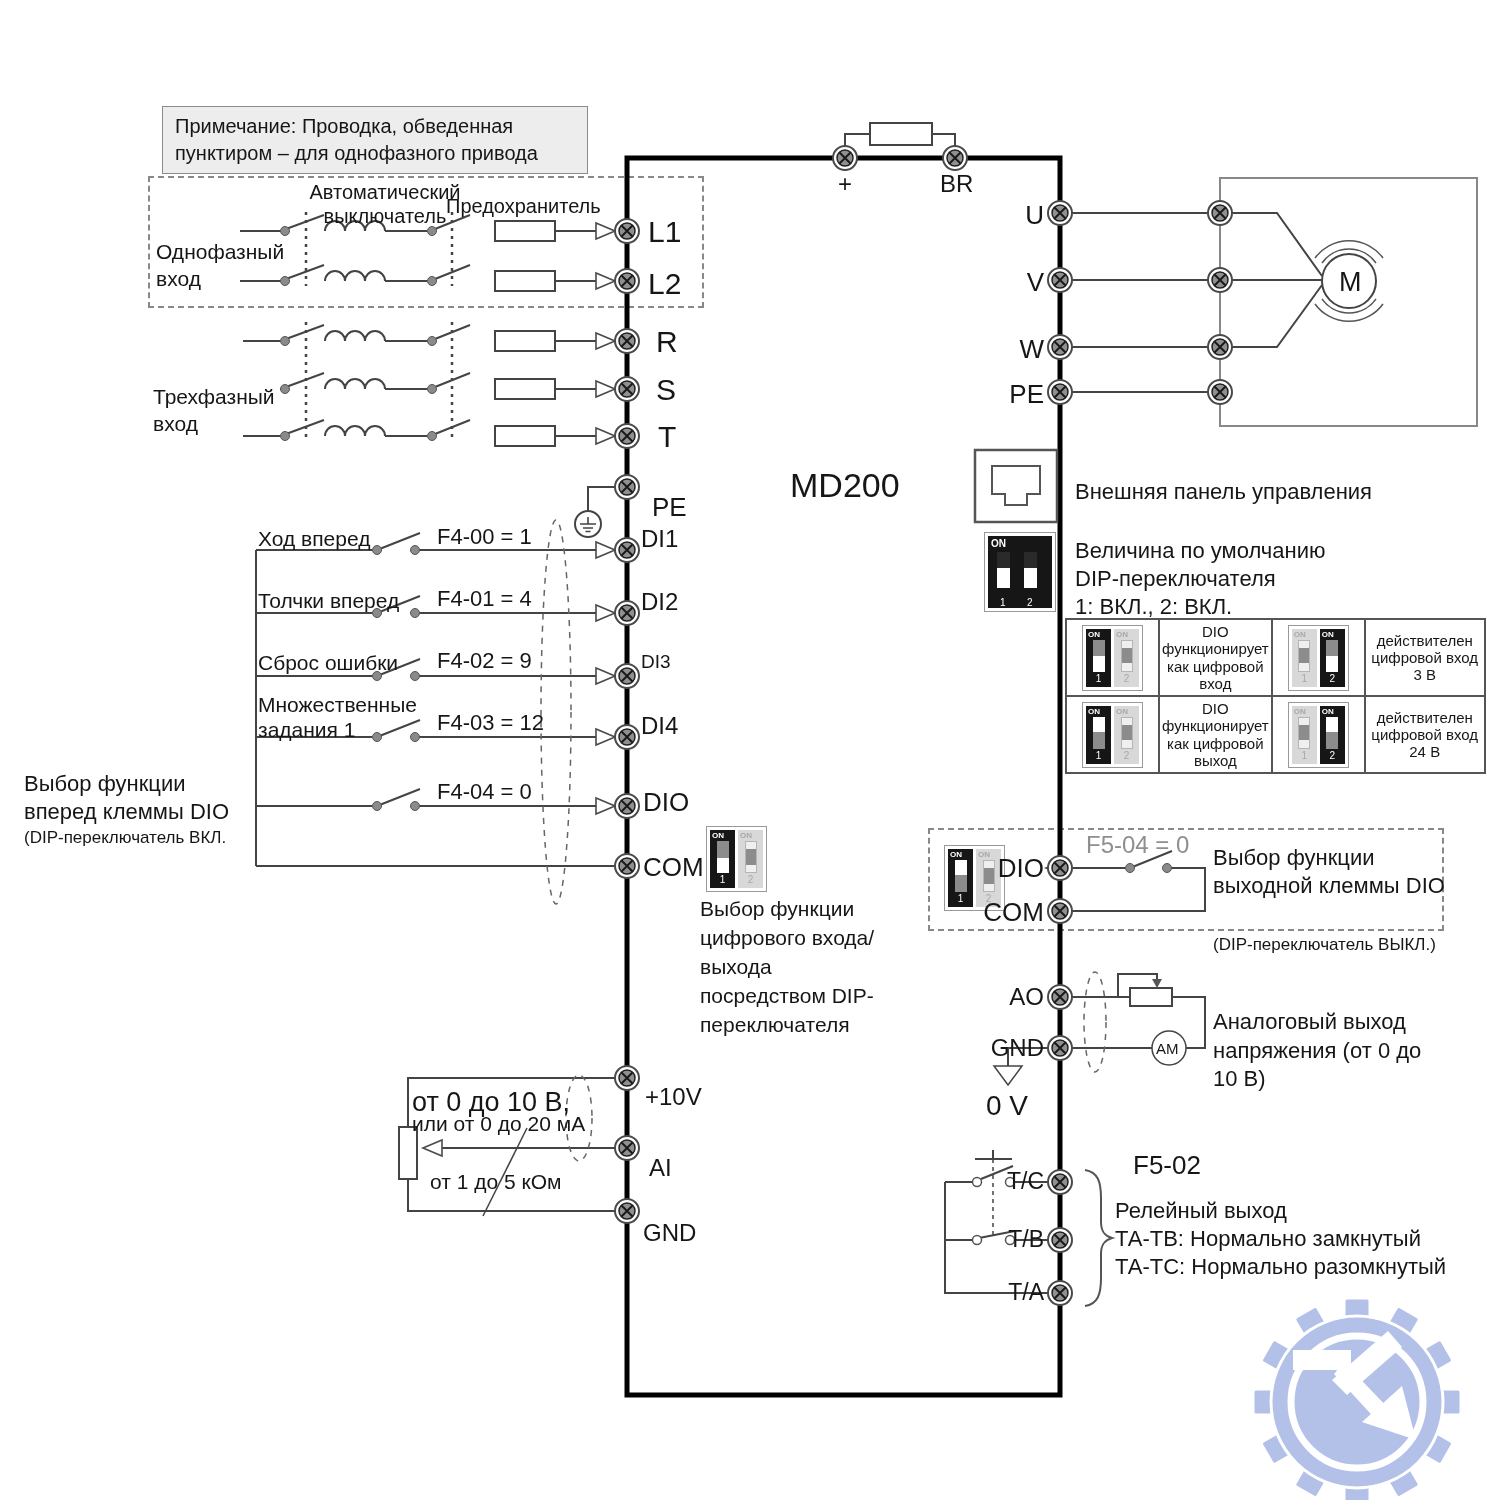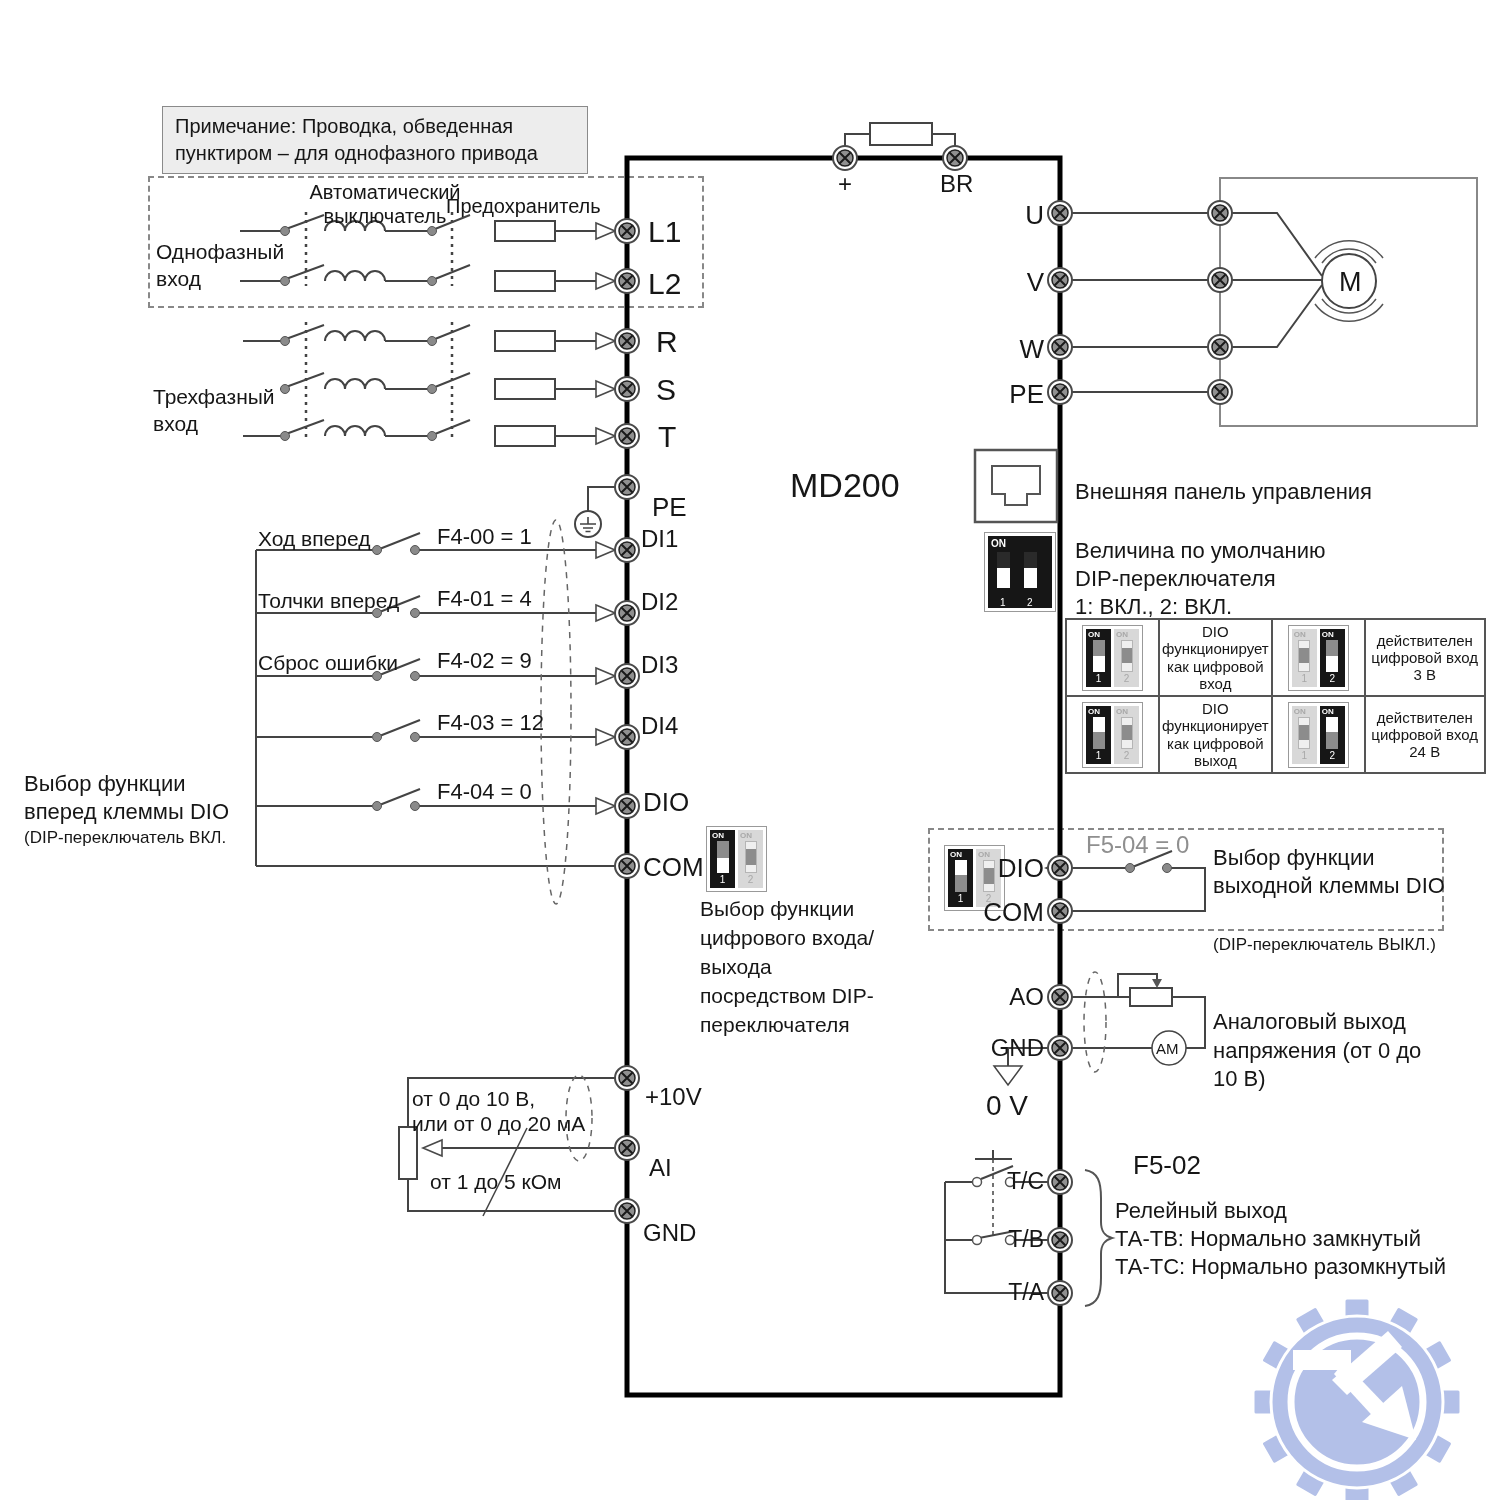--- a/index.html
+++ b/index.html
@@ -335,40 +335,41 @@
   <div class="t wrap" style="left:153px;top:364px;width:130px;font-size:21px;line-height:1.3;margin-top:19px;">Трехфазный вход</div>
 
   <div class="t" style="left:648px;top:214px;font-size:30px;">L1</div>
   <div class="t" style="left:648px;top:266px;font-size:30px;">L2</div>
   <div class="t" style="left:656px;top:324px;font-size:30px;">R</div>
   <div class="t" style="left:656px;top:372px;font-size:30px;">S</div>
   <div class="t" style="left:658px;top:419px;font-size:30px;">T</div>
   <div class="t" style="left:652px;top:492px;font-size:26px;">PE</div>
   <div class="t" style="left:641px;top:525px;font-size:24px;">DI1</div>
   <div class="t" style="left:641px;top:588px;font-size:24px;">DI2</div>
-  <div class="t" style="left:641px;top:651px;font-size:24px;">DI3</div>
+  <div class="t" style="left:641px;top:651px;font-size:19px;">DI3</div>
   <div class="t" style="left:641px;top:712px;font-size:24px;">DI4</div>
   <div class="t" style="left:643px;top:787px;font-size:26px;">DIO</div>
   <div class="t" style="left:643px;top:852px;font-size:26px;">COM</div>
   <div class="t" style="left:645px;top:1083px;font-size:24px;">+10V</div>
   <div class="t" style="left:649px;top:1154px;font-size:24px;">AI</div>
   <div class="t" style="left:643px;top:1219px;font-size:24px;">GND</div>
 
   <div class="t" style="left:258px;top:526px;font-size:21px;">Ход вперед</div>
   <div class="t" style="left:258px;top:588px;font-size:21px;">Толчки вперед</div>
   <div class="t" style="left:258px;top:650px;font-size:21px;">Сброс ошибки</div>
+  <div class="t wrap" style="left:258px;top:692px;width:180px;font-size:21px;">Множественные задания 1</div>
   <div class="t" style="left:437px;top:524px;font-size:22px;">F4-00 = 1</div>
   <div class="t" style="left:437px;top:586px;font-size:22px;">F4-01 = 4</div>
   <div class="t" style="left:437px;top:648px;font-size:22px;">F4-02 = 9</div>
   <div class="t" style="left:437px;top:710px;font-size:22px;">F4-03 = 12</div>
   <div class="t" style="left:437px;top:779px;font-size:22px;">F4-04 = 0</div>
   <div class="t wrap" style="left:24px;top:770px;width:240px;font-size:22px;line-height:1.25;">Выбор функции вперед клеммы DIO</div>
   <div class="t" style="left:24px;top:828px;font-size:17px;">(DIP-переключатель ВКЛ.</div>
 
-  <div class="t" style="left:412px;top:1086px;font-size:21px;text-align:center;">от 0 до 10 В,</div>
+  <div class="t" style="left:412px;top:1086px;font-size:27px;text-align:center;">от 0 до 10 В,</div>
   <div class="t" style="left:412px;top:1111px;font-size:21px;">или от 0 до 20 мА</div>
   <div class="t" style="left:430px;top:1169px;font-size:21px;">от 1 до 5 кОм</div>
 
   <div class="t" style="left:790px;top:465px;font-size:34px;">MD200</div>
   <div class="t" style="left:838px;top:170px;font-size:24px;">+</div>
   <div class="t" style="left:940px;top:170px;font-size:24px;">BR</div>
 
   <div class="t rt" style="top:200px;font-size:26px;">U</div>
   <div class="t rt" style="top:267px;font-size:26px;">V</div>
   <div class="t rt" style="top:334px;font-size:26px;">W</div>

